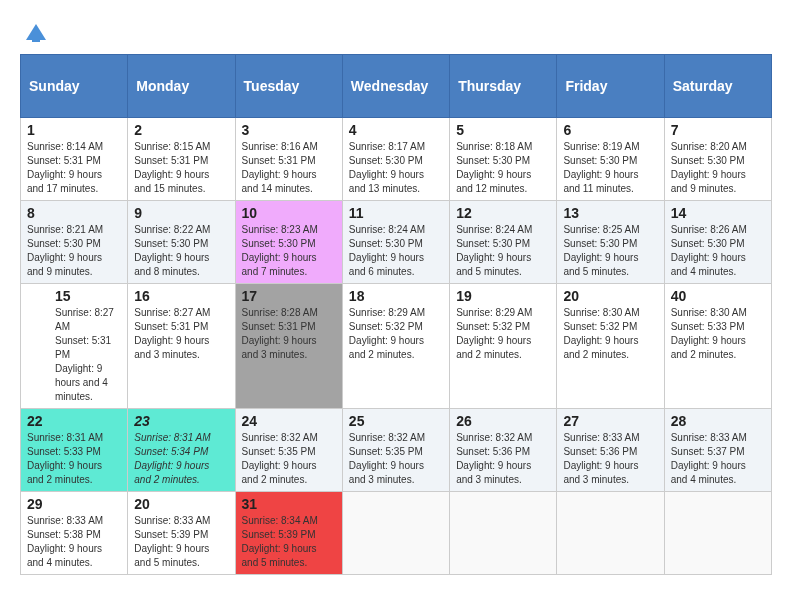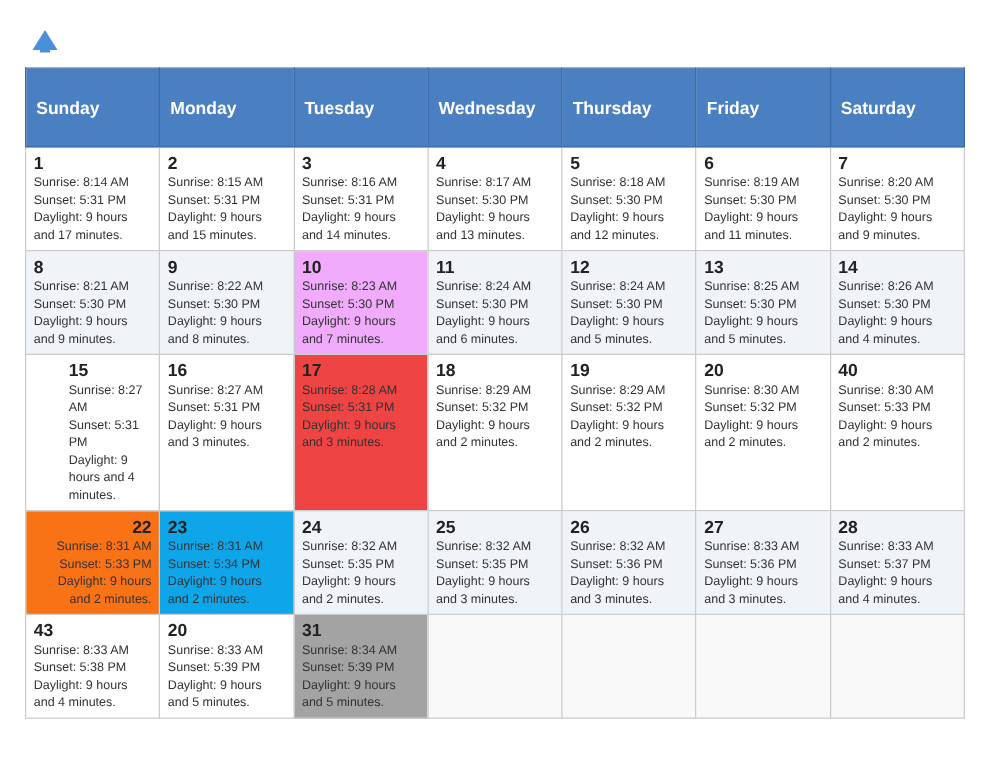--- a/index.html
+++ b/index.html
@@ -181,21 +181,21 @@
       </tr>
       <tr>
         <td style="background: rgb(255, 255, 255); padding-left: 34px;">
           <span class="day-num">15</span>
           <div class="day-info">Sunrise: 8:27 AM<br>Sunset: 5:31 PM<br>Daylight: 9 hours and 4 minutes.</div>
         </td>
         <td style="background: rgb(255, 255, 255); margin-top: 40px;">
           <span class="day-num">16</span>
           <div class="day-info">Sunrise: 8:27 AM<br>Sunset: 5:31 PM<br>Daylight: 9 hours and 3 minutes.</div>
         </td>
-        <td style="background: #ef4444;">
+        <td style="background: #a3a3a3;">
           <span class="day-num">17</span>
           <div class="day-info">Sunrise: 8:28 AM<br>Sunset: 5:31 PM<br>Daylight: 9 hours and 3 minutes.</div>
         </td>
         <td style="background: rgb(255, 255, 255);">
           <span class="day-num">18</span>
           <div class="day-info">Sunrise: 8:29 AM<br>Sunset: 5:32 PM<br>Daylight: 9 hours and 2 minutes.</div>
         </td>
         <td style="background: rgb(255, 255, 255);">
           <span class="day-num">19</span>
           <div class="day-info">Sunrise: 8:29 AM<br>Sunset: 5:32 PM<br>Daylight: 9 hours and 2 minutes.</div>
@@ -203,25 +203,25 @@
         <td style="background: rgb(255, 255, 255);">
           <span class="day-num">20</span>
           <div class="day-info">Sunrise: 8:30 AM<br>Sunset: 5:32 PM<br>Daylight: 9 hours and 2 minutes.</div>
         </td>
         <td style="background: rgb(255, 255, 255);">
           <span class="day-num">40</span>
           <div class="day-info">Sunrise: 8:30 AM<br>Sunset: 5:33 PM<br>Daylight: 9 hours and 2 minutes.</div>
         </td>
       </tr>
       <tr>
-        <td style="background: #f97316; text-align: right;">
+        <td style="background: #5eead4;">
           <span class="day-num">22</span>
           <div class="day-info">Sunrise: 8:31 AM<br>Sunset: 5:33 PM<br>Daylight: 9 hours and 2 minutes.</div>
         </td>
-        <td style="background: #0ea5e9;">
+        <td style="background: #5eead4; font-style: italic;">
           <span class="day-num">23</span>
           <div class="day-info">Sunrise: 8:31 AM<br>Sunset: 5:34 PM<br>Daylight: 9 hours and 2 minutes.</div>
         </td>
         <td style="background: rgb(240, 244, 248);">
           <span class="day-num">24</span>
           <div class="day-info">Sunrise: 8:32 AM<br>Sunset: 5:35 PM<br>Daylight: 9 hours and 2 minutes.</div>
         </td>
         <td style="background: rgb(240, 244, 248);">
           <span class="day-num">25</span>
           <div class="day-info">Sunrise: 8:32 AM<br>Sunset: 5:35 PM<br>Daylight: 9 hours and 3 minutes.</div>
@@ -234,28 +234,28 @@
           <span class="day-num">27</span>
           <div class="day-info">Sunrise: 8:33 AM<br>Sunset: 5:36 PM<br>Daylight: 9 hours and 3 minutes.</div>
         </td>
         <td style="background: rgb(240, 244, 248);">
           <span class="day-num">28</span>
           <div class="day-info">Sunrise: 8:33 AM<br>Sunset: 5:37 PM<br>Daylight: 9 hours and 4 minutes.</div>
         </td>
       </tr>
       <tr>
         <td style="background: rgb(255, 255, 255);">
-          <span class="day-num">43</span>
+          <span class="day-num">29</span>
           <div class="day-info">Sunrise: 8:33 AM<br>Sunset: 5:38 PM<br>Daylight: 9 hours and 4 minutes.</div>
         </td>
         <td style="background: rgb(255, 255, 255);">
           <span class="day-num">20</span>
           <div class="day-info">Sunrise: 8:33 AM<br>Sunset: 5:39 PM<br>Daylight: 9 hours and 5 minutes.</div>
         </td>
-        <td style="background: #a3a3a3;">
+        <td style="background: #ef4444;">
           <span class="day-num">31</span>
           <div class="day-info">Sunrise: 8:34 AM<br>Sunset: 5:39 PM<br>Daylight: 9 hours and 5 minutes.</div>
         </td>
         <td class="empty-cell"></td>
         <td class="empty-cell"></td>
         <td class="empty-cell"></td>
         <td class="empty-cell"></td>
       </tr>
     </tbody>
 </table>

